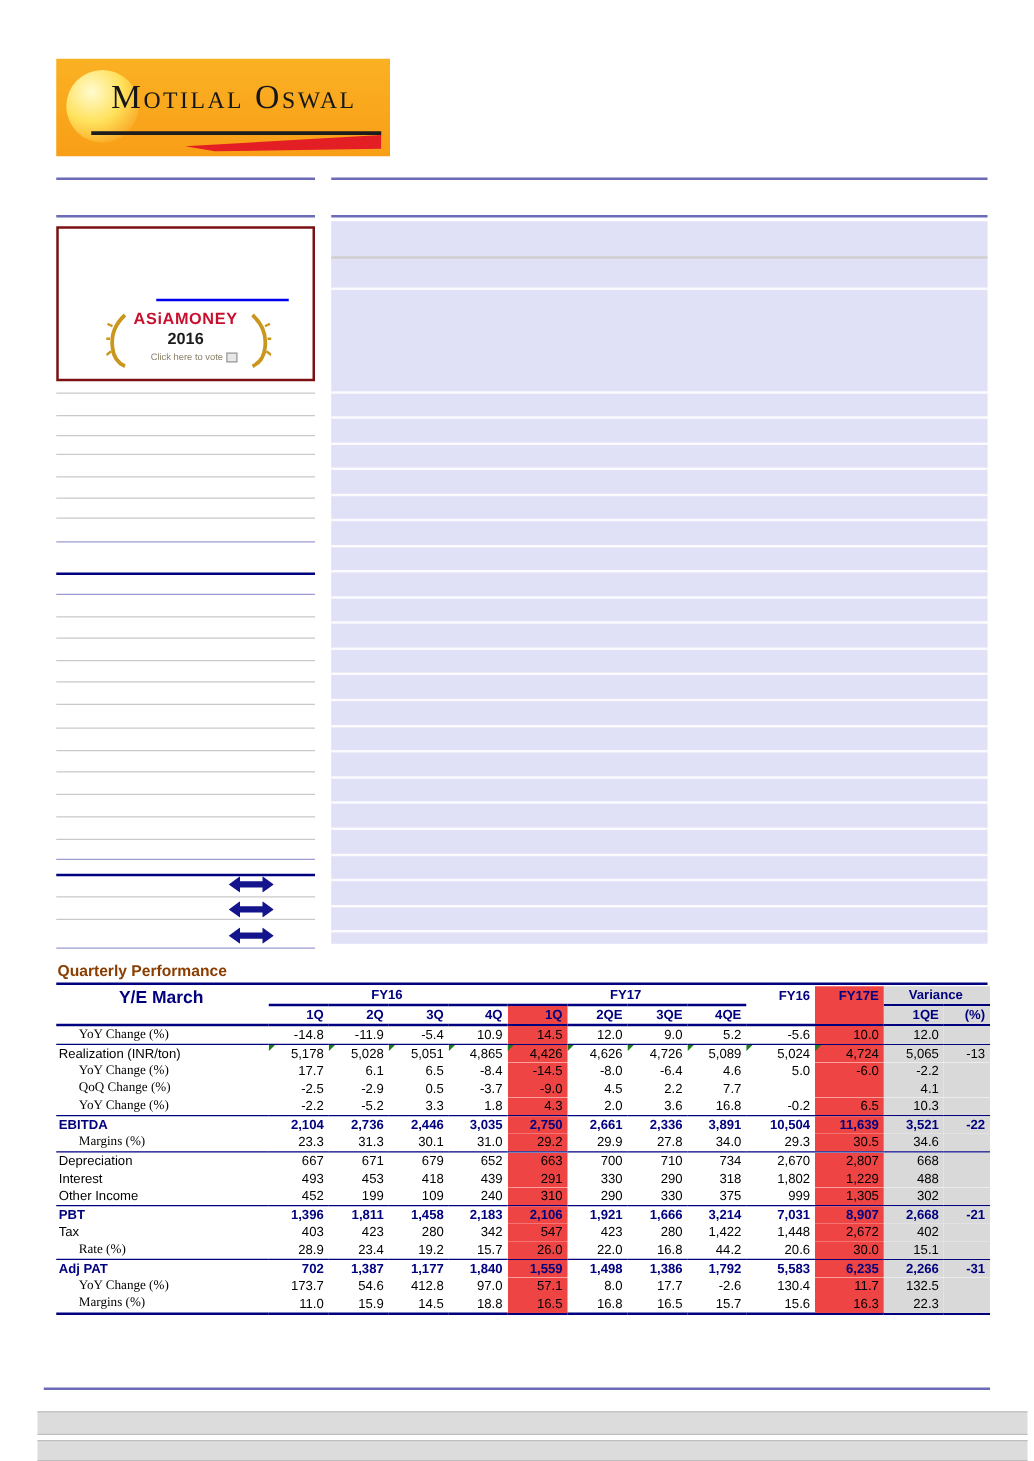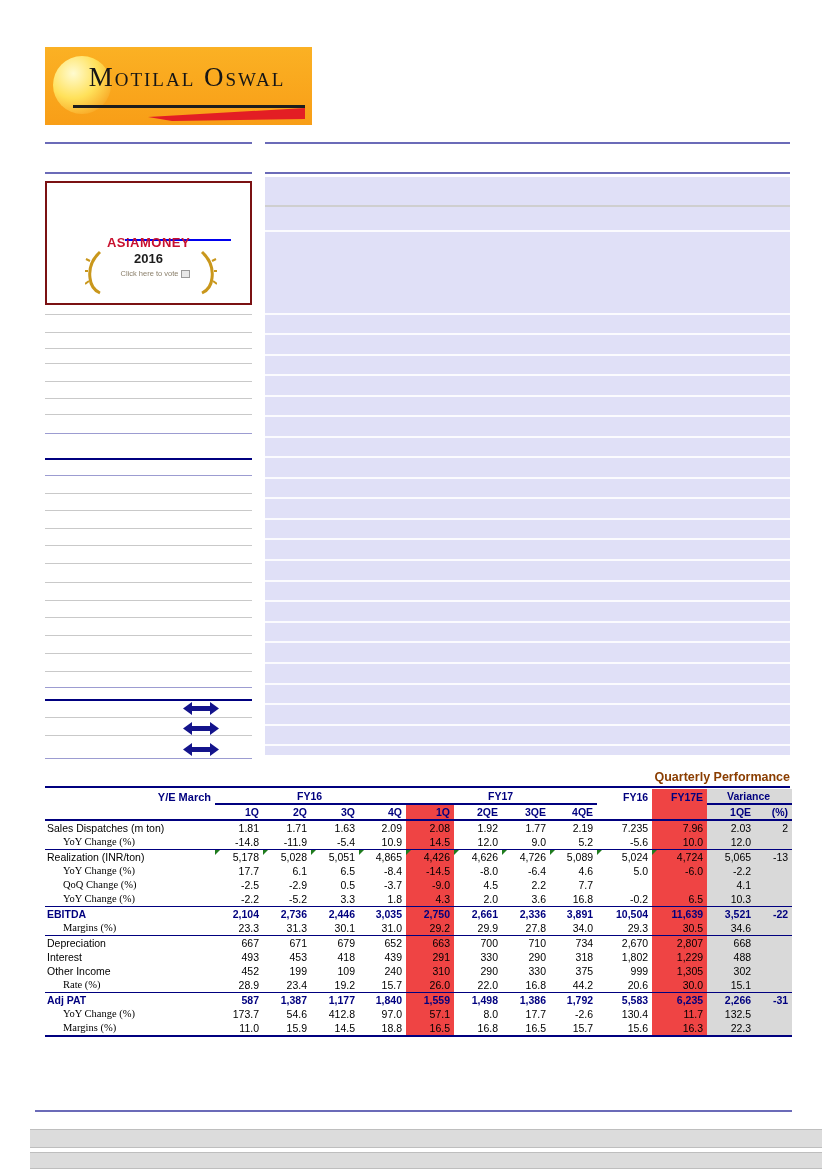--- a/index.html
+++ b/index.html
@@ -17,21 +17,21 @@
   #logo .rule{position:absolute;left:28px;top:58px;width:232px;height:3px;background:#1d1d1d;}
   #logo .swoosh{position:absolute;left:103px;top:61px;}
 
   
   .hrule{position:absolute;height:2px;background:#6B6BB8;}
 
   
   #award{position:absolute;left:45px;top:181px;width:207px;height:124px;background:#fff;
          border:2px solid #7B1113;box-sizing:border-box;}
   #award .linkline{position:absolute;left:78px;top:56px;width:106px;height:2px;background:#0000EE;}
-  #award .badge{position:absolute;left:0;top:52px;width:100%;text-align:center;}
+  #award .badge{position:absolute;left:0;top:64px;width:100%;text-align:center;}
   #award .aname{font-size:13px;font-weight:bold;color:#C8102E;letter-spacing:.5px;}
   #award .ayear{font-size:13px;font-weight:bold;color:#1d1d1d;margin-top:1px;}
   #award .cta{font-size:7.5px;color:#8A7F6A;margin-top:3px;margin-left:14px;}
   #award .voteicon{display:inline-block;width:7px;height:6px;border:1px solid #9a9a9a;
          vertical-align:middle;margin-left:3px;background:#e8e8e8;}
   .laurel{position:absolute;top:66px;}
   .laurel.left{left:38px;} .laurel.right{left:152px;transform:scaleX(-1);}
 
   .sline{position:absolute;left:45px;width:207px;}
   .sline.g{height:1px;background:#C9C9C9;}
@@ -41,27 +41,27 @@
 
   
   #panel{position:absolute;left:265px;top:177px;width:525px;height:578px;background:#E0E0F7;}
   #panel .pl{position:absolute;left:0;width:525px;height:2px;}
   #panel .pl.w{background:rgba(255,255,255,0.85);}
   #panel .pl.gray{background:#CFCFCF;}
 
   
   #qtwrap{position:absolute;left:45px;top:770px;width:745px;}
   #qtitle{font-size:12.5px;font-weight:bold;color:#8A3D00;padding:0 0 2px 1px;
-          border-bottom:2px solid #00007F;text-align:right;}
+          border-bottom:2px solid #00007F;}
   table.qt{border-collapse:collapse;table-layout:fixed;width:745px;margin-top:1px;
            font-family:"Liberation Sans",sans-serif;font-size:10.5px;color:#000;}
   .qt th,.qt td{padding:1px 4px 1px 2px;height:12px;line-height:12px;white-space:nowrap;
            overflow:hidden;text-align:right;font-weight:normal;position:relative;}
   .qt th{color:#00007F;font-weight:bold;}
-  .qt th.ye{text-align:right;font-size:11px;}
+  .qt th.ye{text-align:center;font-size:14px;}
   .qt th.grp{text-align:center;border-bottom:2px solid #00007F;}
   .qt th.ann{text-align:right;}
   .qt tr.subrow th{border-bottom:2px solid #00007F;}
   .qt td.lbl{text-align:left;padding-left:2px;}
   .qt td.lbl.ind{padding-left:18px;font-family:Liberation Serif, serif;}
   .qt tr.tb td{border-top:1.5px solid #00007F;}
   .qt tr.bb td{border-bottom:2px solid #00007F;}
   .qt tr.b td{color:#00007F;font-weight:bold;}
   .lav{background:#ef4444;} .gry{background:#D9D9D9;margin-left:21px;}
   .qt td.flag::before{content:"";position:absolute;left:0;top:0;width:0;height:0;
@@ -209,35 +209,20 @@
             <th>3QE</th>
             <th>4QE</th>
             <th></th>
             <th class="lav"></th>
             <th class="gry">1QE</th>
             <th class="gry">(%)</th>
           </tr>
         </thead>
         <tbody>
           <tr class="">
-            <td class="lbl">Sales Dispatches (m ton)</td>
-            <td class="">1.81</td>
-            <td class="">1.71</td>
-            <td class="">1.63</td>
-            <td class="">2.09</td>
-            <td class="lav">2.08</td>
-            <td class="">1.92</td>
-            <td class="">1.77</td>
-            <td class="">2.19</td>
-            <td class="">7.235</td>
-            <td class="lav">7.96</td>
-            <td class="gry">2.03</td>
-            <td class="gry">2</td>
-          </tr>
-          <tr class="">
             <td class="lbl ind">YoY Change (%)</td>
             <td class="">-14.8</td>
             <td class="">-11.9</td>
             <td class="">-5.4</td>
             <td class="">10.9</td>
             <td class="lav">14.5</td>
             <td class="">12.0</td>
             <td class="">9.0</td>
             <td class="">5.2</td>
             <td class="">-5.6</td>
@@ -373,38 +358,68 @@
             <td class="">240</td>
             <td class="lav">310</td>
             <td class="">290</td>
             <td class="">330</td>
             <td class="">375</td>
             <td class="">999</td>
             <td class="lav">1,305</td>
             <td class="gry">302</td>
             <td class="gry"></td>
           </tr>
+          <tr class="b tb ">
+            <td class="lbl">PBT</td>
+            <td class="">1,396</td>
+            <td class="">1,811</td>
+            <td class="">1,458</td>
+            <td class="">2,183</td>
+            <td class="lav">2,106</td>
+            <td class="">1,921</td>
+            <td class="">1,666</td>
+            <td class="">3,214</td>
+            <td class="">7,031</td>
+            <td class="lav">8,907</td>
+            <td class="gry">2,668</td>
+            <td class="gry">-21</td>
+          </tr>
+          <tr class="">
+            <td class="lbl">Tax</td>
+            <td class="">403</td>
+            <td class="">423</td>
+            <td class="">280</td>
+            <td class="">342</td>
+            <td class="lav">547</td>
+            <td class="">423</td>
+            <td class="">280</td>
+            <td class="">1,422</td>
+            <td class="">1,448</td>
+            <td class="lav">2,672</td>
+            <td class="gry">402</td>
+            <td class="gry"></td>
+          </tr>
           <tr class="">
             <td class="lbl ind">Rate (%)</td>
             <td class="">28.9</td>
             <td class="">23.4</td>
             <td class="">19.2</td>
             <td class="">15.7</td>
             <td class="lav">26.0</td>
             <td class="">22.0</td>
             <td class="">16.8</td>
             <td class="">44.2</td>
             <td class="">20.6</td>
             <td class="lav">30.0</td>
             <td class="gry">15.1</td>
             <td class="gry"></td>
           </tr>
           <tr class="b tb ">
             <td class="lbl">Adj PAT</td>
-            <td class="">587</td>
+            <td class="">702</td>
             <td class="">1,387</td>
             <td class="">1,177</td>
             <td class="">1,840</td>
             <td class="lav">1,559</td>
             <td class="">1,498</td>
             <td class="">1,386</td>
             <td class="">1,792</td>
             <td class="">5,583</td>
             <td class="lav">6,235</td>
             <td class="gry">2,266</td>

